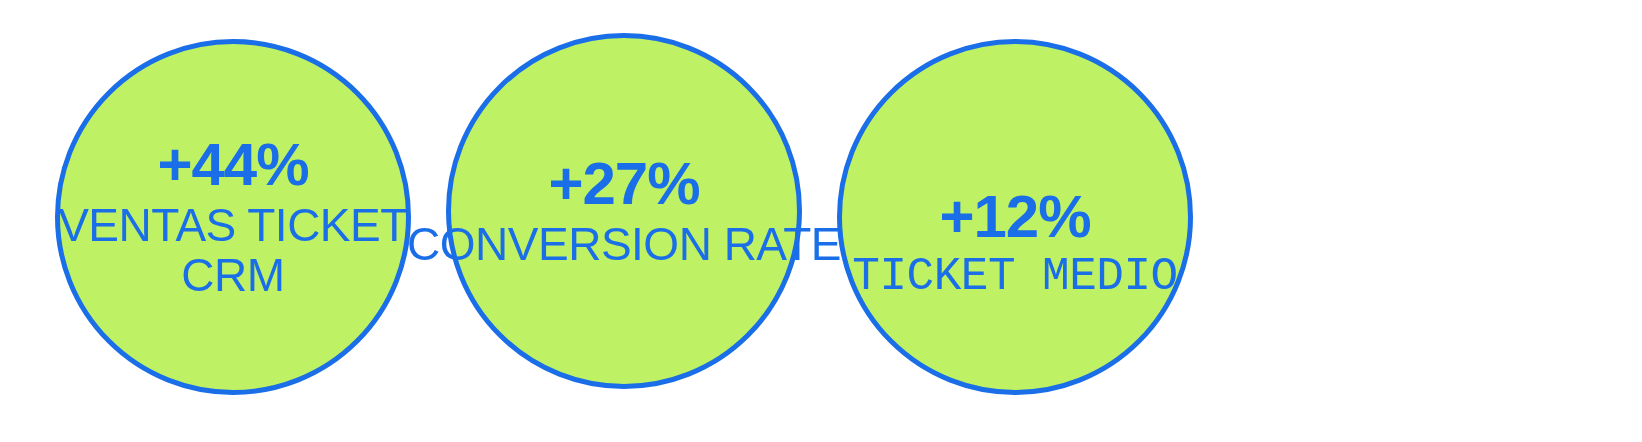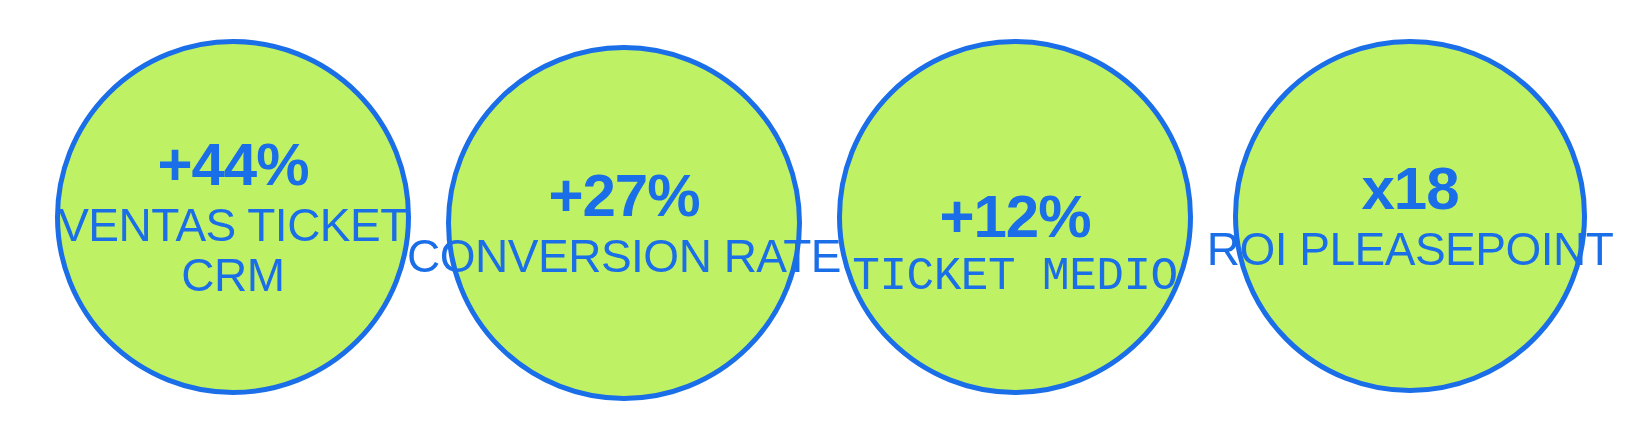--- a/index.html
+++ b/index.html
@@ -26,21 +26,21 @@
     border-radius: 50%;
     background: #bef264;
     border: 5px solid #1a6ee8;
     display: flex;
     flex-direction: column;
     align-items: center;
     justify-content: center;
   }
   
   .kpi-circle.c0 { left: 55px;   top: 39px; width: 356px; height: 356px; }
-  .kpi-circle.c1 { left: 446px;  top: 45px; width: 356px; height: 356px; }
+  .kpi-circle.c1 { left: 446px;  top: 33px; width: 356px; height: 356px; }
   .kpi-circle.c2 { left: 837px;  top: 39px; width: 356px; height: 356px; }
   .kpi-circle.c3 { left: 1233px; top: 39px; width: 354px; height: 354px; }
 
   .kpi-inner {
     width: 460px;           
     text-align: center;
     line-height: 1;
     pointer-events: none;
   }
   .kpi-value {
@@ -86,20 +86,14 @@
     </div>
   </div>
 
   <div class="kpi-circle c2">
     <div class="kpi-inner">
       <span class="kpi-value">+12%</span>
       <span class="kpi-label">TICKET MEDIO</span>
     </div>
   </div>
 
-  <div class="kpi-circle c3">
-    <div class="kpi-inner">
-      <span class="kpi-value">x18</span>
-      <span class="kpi-label">ROI PLEASEPOINT</span>
-    </div>
-  </div>
 
 </div>
 
 </body></html>

